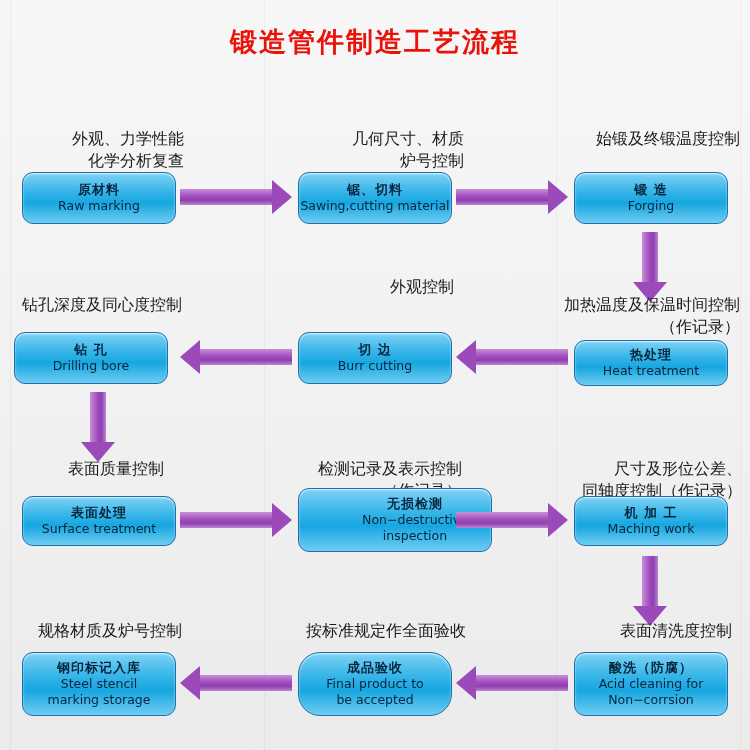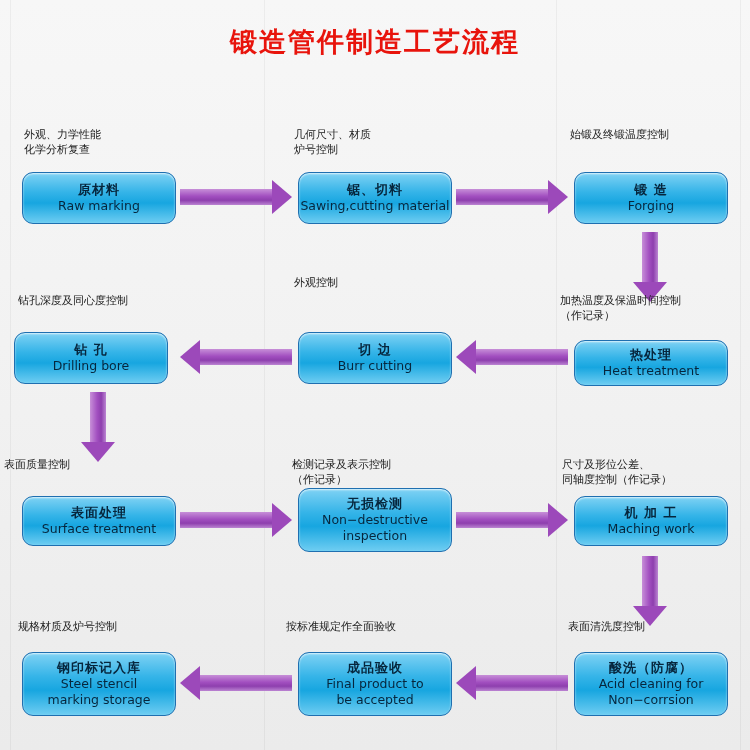--- a/index.html
+++ b/index.html
@@ -34,22 +34,22 @@
     width: 750px;
     text-align: center;
     font-size: 27px;
     font-weight: bold;
     color: #e8140c;
     letter-spacing: 2px;
     font-family: "DejaVu Sans", "Liberation Sans", sans-serif;
   }
   .note {
     position: absolute;
-    text-align: left;
-    font-size: 11px;
+    text-align: right;
+    font-size: 16px;
     color: #1a1a1a;
     line-height: 1.35;
     font-family: "DejaVu Sans", "Liberation Sans", sans-serif;
     white-space: nowrap;
   }
   .box {
     position: absolute;
     border-radius: 11px;
     border: 1.4px solid #1f6fb0;
     background: linear-gradient(180deg, #7fd2f4 0%, #35b4e8 38%, #17a6e0 60%, #6ecdf2 100%);
@@ -183,21 +183,21 @@
   <div class="note" style="left:4px;  top:458px; width:160px;">表面质量控制</div>
   <div class="note" style="left: 292px; top: 458px; width: 170px; white-space: pre-line;">检测记录及表示控制
 （作记录）</div>
   <div class="note" style="left: 562px; top: 458px; width: 180px; white-space: pre-line;">尺寸及形位公差、
 同轴度控制（作记录）</div>
 
   <div class="box" style="left:22px;  top:496px; width:152px; height:48px;">
     <span class="cn">表面处理</span>
     <span class="en">Surface treatment</span>
   </div>
-  <div class="box" style="left:298px; top:488px; width:152px; height:62px;">
+  <div class="box" style="left:298px; top:488px; width:152px; height:62px;padding-left:40px;">
     <span class="cn">无损检测</span>
     <span class="en" style="white-space:pre-line;">Non−destructive
 inspection</span>
   </div>
   <div class="box" style="left:574px; top:496px; width:152px; height:48px;">
     <span class="cn">机 加 工</span>
     <span class="en">Maching work</span>
   </div>
 
   <div class="arrow right" style="left:180px; top:503px; width:112px; height:34px;">
@@ -216,21 +216,21 @@
 
   <div class="note" style="left:18px;  top:620px; width:164px;">规格材质及炉号控制</div>
   <div class="note" style="left:286px; top:620px; width:180px;">按标准规定作全面验收</div>
   <div class="note" style="left:568px; top:620px; width:164px;">表面清洗度控制</div>
 
   <div class="box" style="left:22px;  top:652px; width:152px; height:62px;">
     <span class="cn">钢印标记入库</span>
     <span class="en" style="white-space:pre-line;">Steel stencil
 marking storage</span>
   </div>
-  <div class="box" style="left:298px; top:652px; width:152px; height:62px;">
+  <div class="box" style="left:298px; top:652px; width:152px; height:62px;border-radius:22px;">
     <span class="cn">成品验收</span>
     <span class="en" style="white-space:pre-line;">Final product to
 be accepted</span>
   </div>
   <div class="box" style="left:574px; top:652px; width:152px; height:62px;">
     <span class="cn">酸洗（防腐）</span>
     <span class="en" style="white-space:pre-line;">Acid cleaning for
 Non−corrsion</span>
   </div>
 

